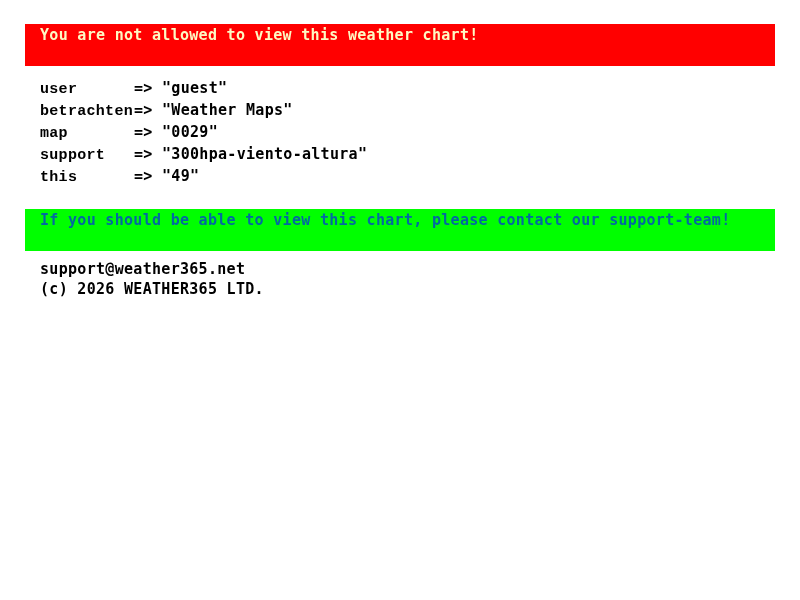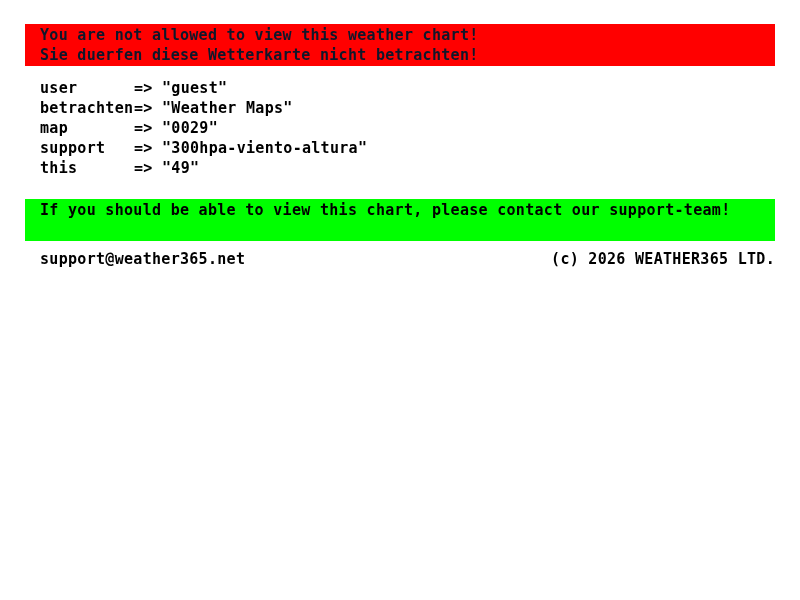--- a/index.html
+++ b/index.html
@@ -23,59 +23,60 @@
   .banner {
     width: 750px;
     box-sizing: border-box;
     padding: 1px 0 1px 15px;
     height: 42px;
     overflow: hidden;
   }
   .banner-red {
     margin: 24px 0 0 25px;
     background: #ff0000;
-    color: #0f172a;
+    color: #fef9c3;
   }
   .banner-green {
     margin: 21px 0 0 25px;
     background: #00ff00;
-    color: #000000;
+    color: #0369a1;
   }
   .details {
     margin: 12px 0 0 40px;
   }
   .detail-row {
     white-space: pre;
   }
   .detail-key {
     display: inline-block;
     width: 94px;
+    font-family: Liberation Mono, monospace;
   }
   .detail-arrow {
     display: inline-block;
     width: 28px;
   }
   .footer {
     margin: 8px 0 0 25px;
     width: 750px;
     box-sizing: border-box;
     padding-left: 15px;
     display: flex;
     justify-content: space-between;
     align-items: baseline;
+    flex-direction: column;
   }
 </style>
 </head>
 <body>
 
 <div class="page">
 
   <div class="banner banner-red">
     <div>You are not allowed to view this weather chart!</div>
-    <div>Sie duerfen diese Wetterkarte nicht betrachten!</div>
   </div>
 
   <div class="details">
     <div class="detail-row"><span class="detail-key">user</span><span class="detail-arrow">=&gt;</span><span class="detail-value">"guest"</span></div>
     <div class="detail-row"><span class="detail-key">betrachten</span><span class="detail-arrow">=&gt;</span><span class="detail-value">"Weather Maps"</span></div>
     <div class="detail-row"><span class="detail-key">map</span><span class="detail-arrow">=&gt;</span><span class="detail-value">"0029"</span></div>
     <div class="detail-row"><span class="detail-key">support</span><span class="detail-arrow">=&gt;</span><span class="detail-value">"300hpa-viento-altura"</span></div>
     <div class="detail-row"><span class="detail-key">this</span><span class="detail-arrow">=&gt;</span><span class="detail-value">"49"</span></div>
   </div>
 

